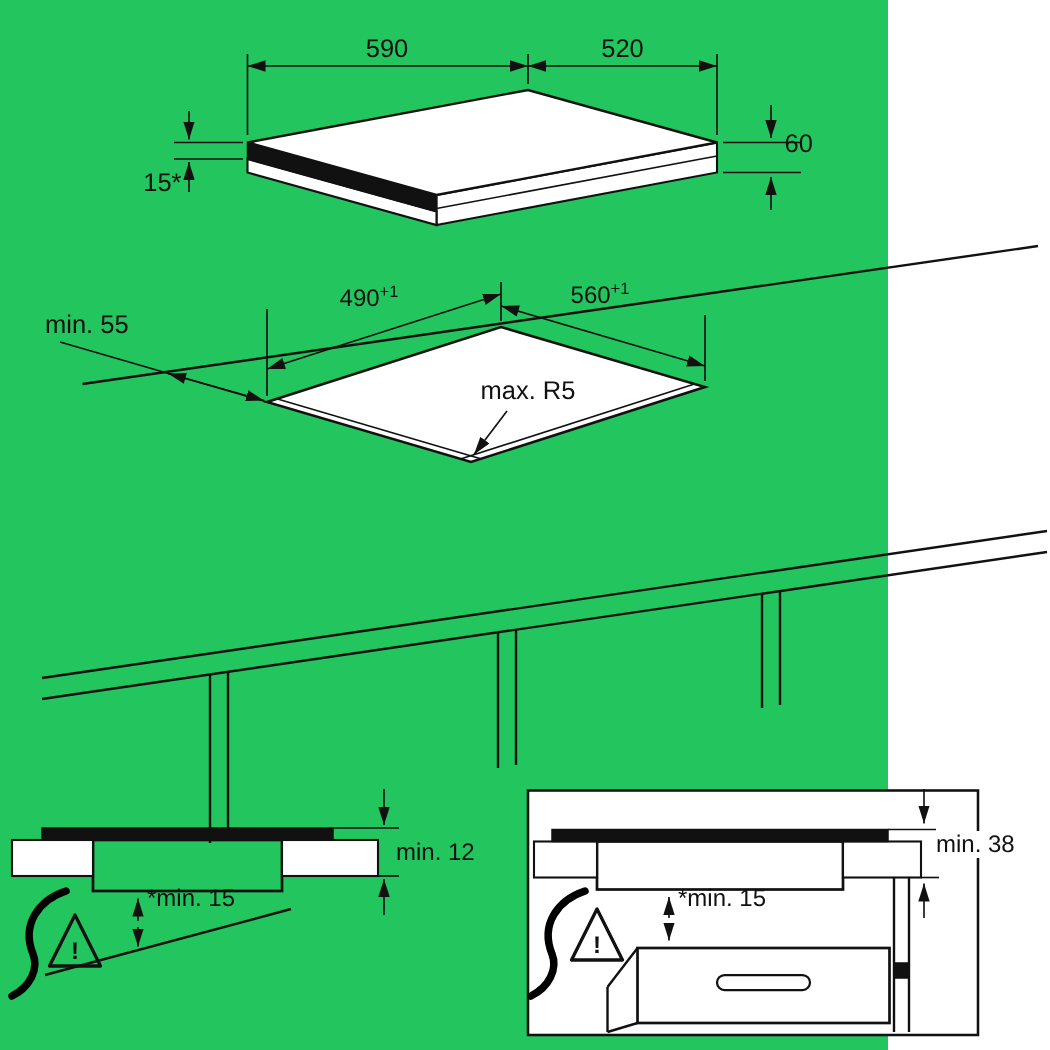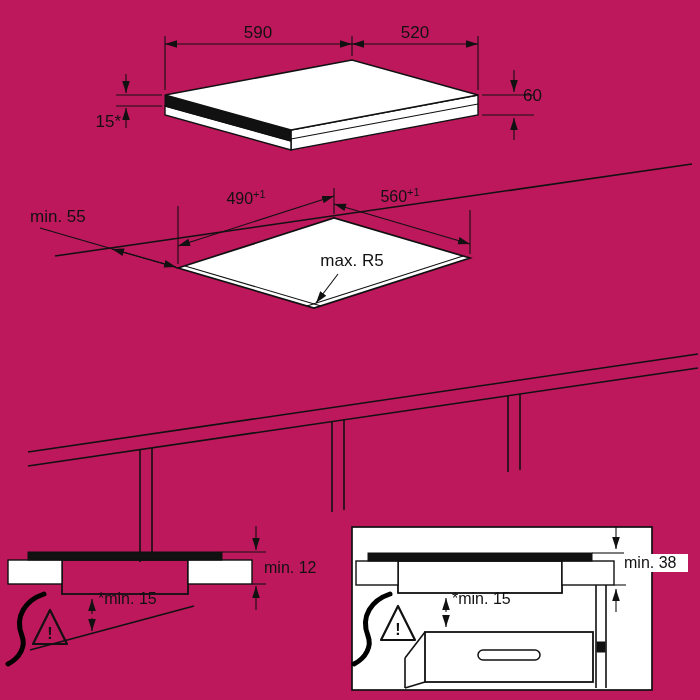--- a/index.html
+++ b/index.html
@@ -1,16 +1,16 @@
 <!DOCTYPE html>
 <html><head>
 <meta charset="utf-8">
 <style>
   html,body{margin:0;padding:0;background:#fff;}
-  .stage{width:700px;height:700px;background:#be185d;position:relative;}
+  .stage{width:592px;height:700px;background:#22c55e;position:relative;}
   svg text{font-family:"Liberation Sans","DejaVu Sans",sans-serif;fill:#111;}
   .t17{font-size:17px;}
   .t16{font-size:16px;}
   .bang{font-size:16px;font-weight:bold;}
   .ln{stroke:#111;stroke-width:1.6;fill:none;}
   .ln2{stroke:#111;stroke-width:1.8;fill:none;}
   .thin{stroke:#111;stroke-width:1.1;fill:none;}
   .dim{stroke:#111;stroke-width:1.1;fill:none;}
   .wf{fill:#fff;stroke:#111;stroke-width:1.4;}
   .dark{fill:#111;stroke:#111;stroke-width:1;}

